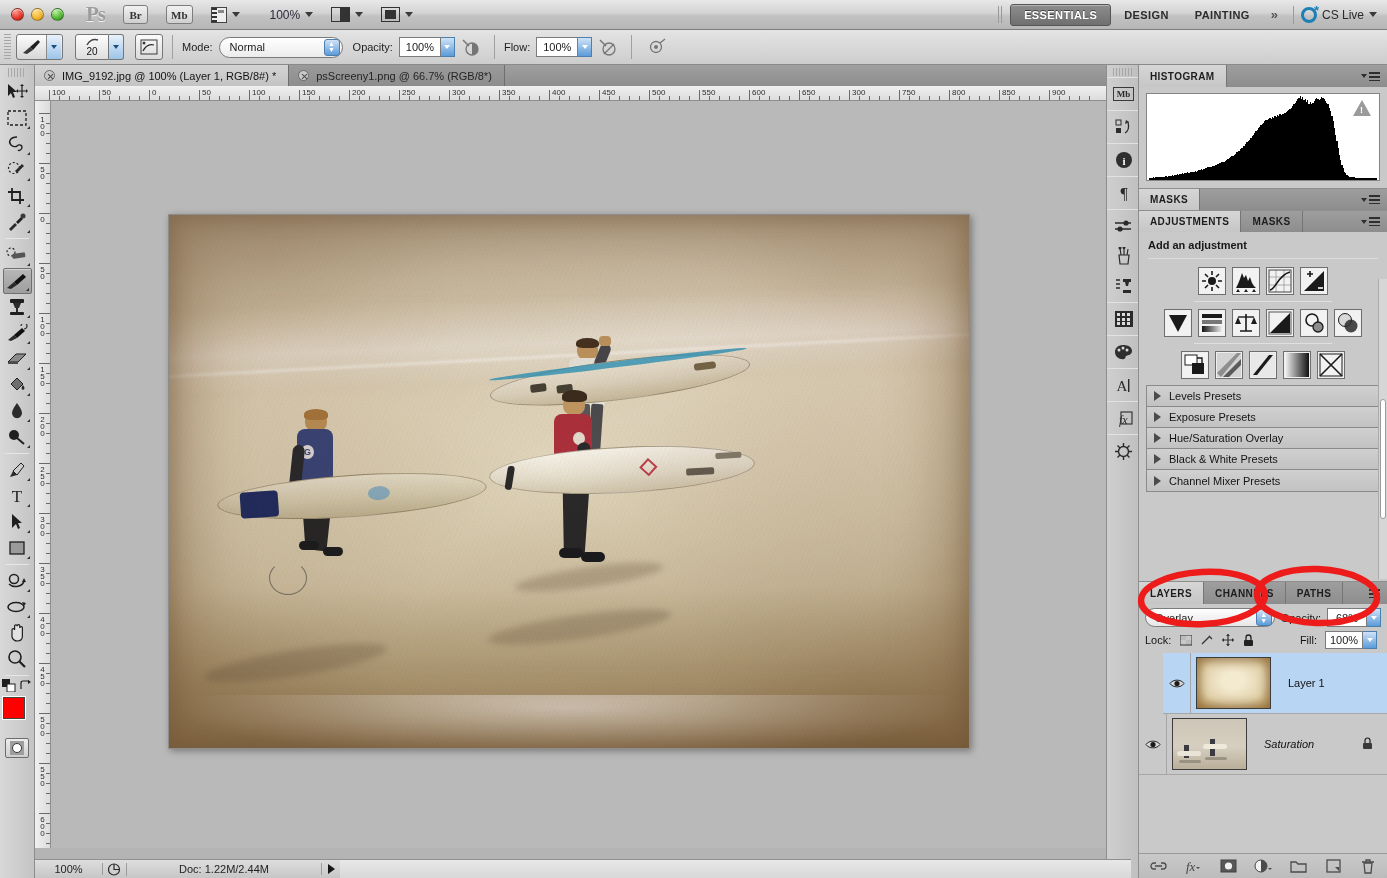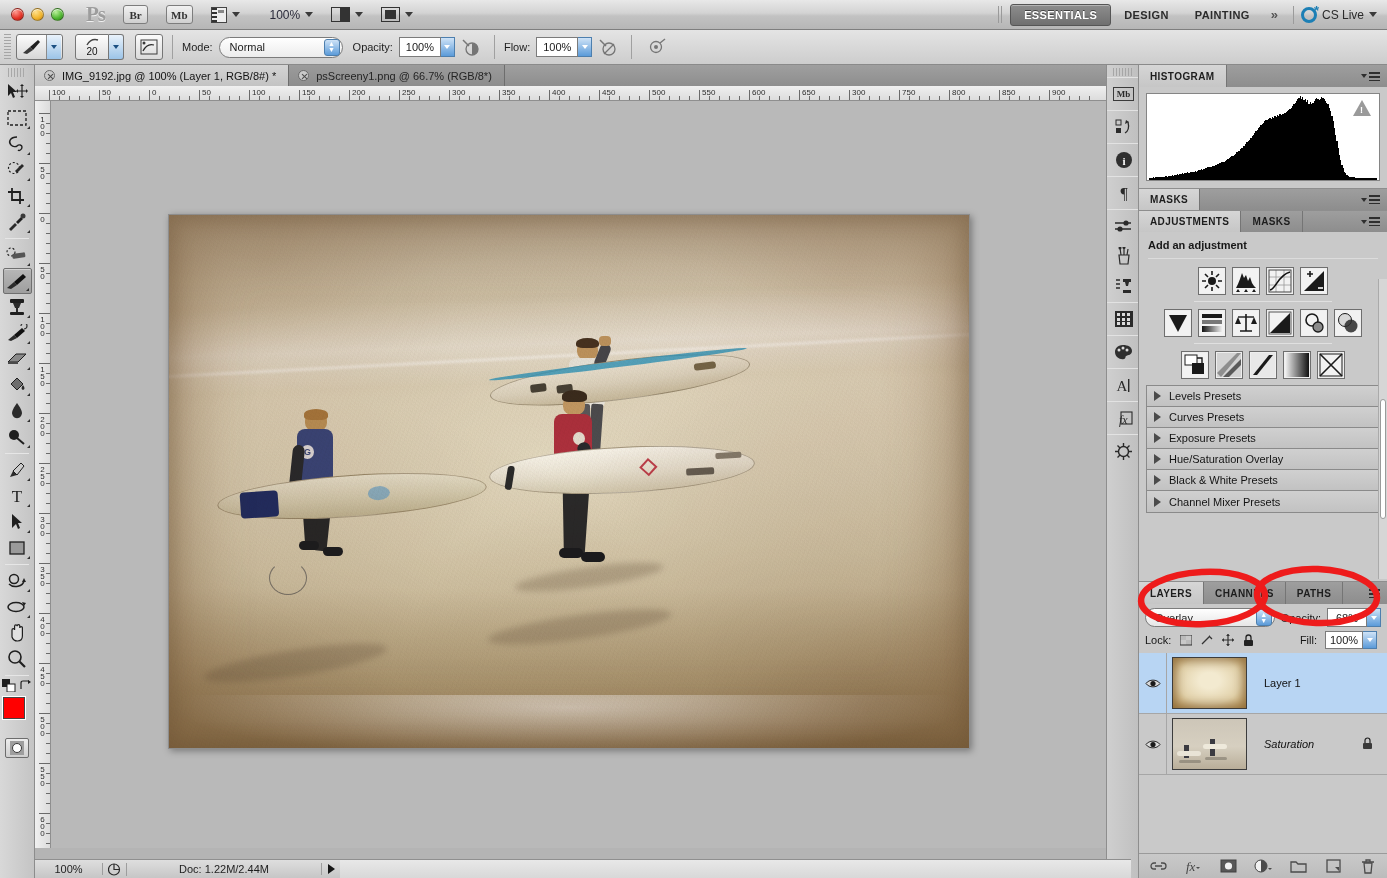--- a/index.html
+++ b/index.html
@@ -298,21 +298,21 @@
     background:linear-gradient(180deg,#ffffff,#e6e6e6);
     border:1px solid #7c7c7c; border-radius:10px; font-size:11px;
   }
   .lbl-sm{font-size:11px;color:#151515;}
   .lock-row{ display:flex;align-items:center; gap:8px; padding:2px 6px 4px; font-size:11px;}
   .lock-ico{width:13px;height:13px;display:flex;align-items:center;justify-content:center;}
   .layer-row{
     height:61px; display:flex; align-items:center; gap:0;
     border-bottom:1px solid #a6a6a6; background:#c9c9c9;
   }
-  .layer-row.sel{ background:#b8d5f3; }
+  .layer-row.sel{ background:#b8d5f3;margin-left:24px; }
   .eye-cell{width:28px;display:flex;align-items:center;justify-content:center;
     border-right:1px solid #a6a6a6; height:100%;}
   .thumb{width:75px;height:52px;border:1px solid #3c3c3c;margin-left:5px;overflow:hidden;position:relative;
     background:#fff;}
   .thumb.paper{background:
       radial-gradient(ellipse at 50% 45%, #f3ead0 20%, #e2d2ab 60%, #b99455 100%);
     box-shadow:inset 0 0 9px 4px rgba(120,85,40,.55);}
   .thumb.photo-t{background:linear-gradient(180deg,#c9c2b4,#b5ab97);}
   .lay-name{margin-left:17px;font-size:11px;color:#111;}
   .lay-name.bg{font-style:italic;}
@@ -1434,24 +1434,20 @@
         </div>
       </div>
 
       <div class="presets" id="presetsList">
           <div class="preset-row">
             <div class="tri-r"></div>
             <span>Levels Presets</span>
           </div>
           <div class="preset-row">
             <div class="tri-r"></div>
-            <span>Curves Presets</span>
-          </div>
-          <div class="preset-row">
-            <div class="tri-r"></div>
             <span>Exposure Presets</span>
           </div>
           <div class="preset-row">
             <div class="tri-r"></div>
             <span>Hue/Saturation Overlay</span>
           </div>
           <div class="preset-row">
             <div class="tri-r"></div>
             <span>Black &amp; White Presets</span>
           </div>

